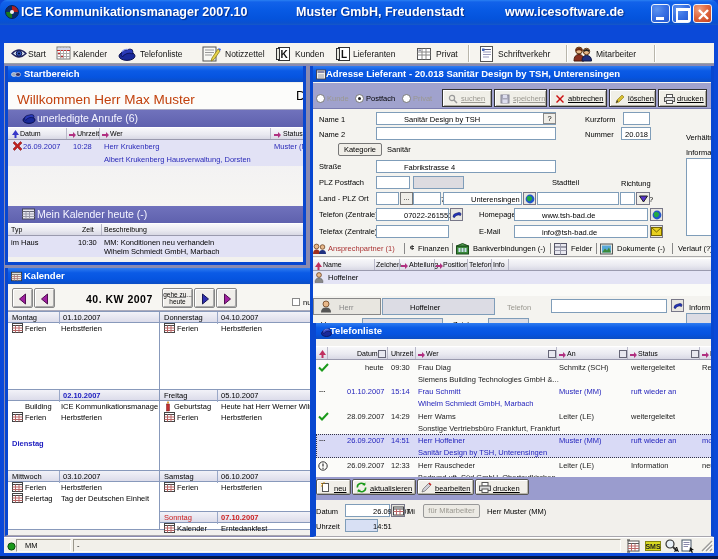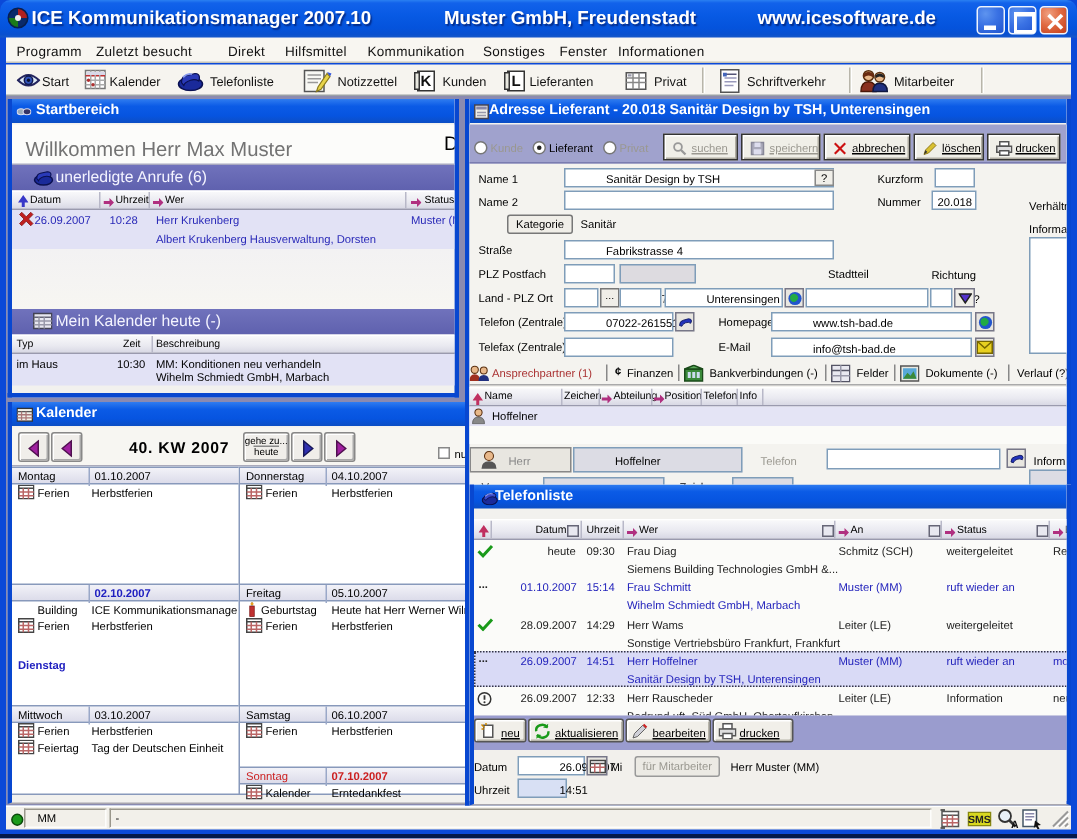--- a/index.html
+++ b/index.html
@@ -101,30 +101,20 @@
     <span class="t3">www.icesoftware.de</span>
     <div class="winbtn min" style="left:651px;"></div>
     <div class="winbtn max" style="left:672px;"></div>
     <div class="winbtn close" style="left:693px;">
         <svg width="15" height="15">
           <path d="M3 3 L12 12 M12 3 L3 12" stroke="#fff" stroke-width="2.4"></path>
         </svg>
       </div>
   </div>
 
-  <div id="menubar">
-    <span style="left:7px;">Programm</span>
-    <span style="left:60px;">Zuletzt besucht</span>
-    <span style="left:148px;">Direkt</span>
-    <span style="left:186px;">Hilfsmittel</span>
-    <span style="left:241px;">Kommunikation</span>
-    <span style="left:318px;">Sonstiges</span>
-    <span style="left:369px;">Fenster</span>
-    <span style="left:408px;">Informationen</span>
-  </div>
 
   <div id="toolbar">
     <svg class="abs" style="left:7px;top:5px;" width="16" height="11" viewBox="0 0 16 11">
       <path d="M1 5.5 Q8 -1.5 15 5.5 Q8 12.5 1 5.5 Z" fill="#dce8f4" stroke="#23245e" stroke-width="1.4"></path>
       <circle cx="8" cy="5.5" r="2.8" fill="#3355bb" stroke="#101850"></circle>
       <circle cx="8" cy="5.5" r="1.1" fill="#0a1030"></circle>
     </svg>
     <span class="tbi" style="left:24px;">Start</span>
     <svg class="abs" style="left:52px;top:2px;" width="16" height="17" viewBox="0 0 16 17">
       <rect x="1" y="2" width="13" height="12" fill="#fff" stroke="#777"></rect>
@@ -202,21 +192,21 @@
 
   <div class="cwin" style="left:5px; top:66px; width:301px; height:199px; z-index:1;">
     <div class="ctbar">
       <svg class="abs" style="left:3px;top:4px;" width="10" height="9" viewBox="0 0 10 9">
         <ellipse cx="3" cy="4.5" rx="2.6" ry="2" fill="#9ab" stroke="#dde" stroke-width="0.7"></ellipse>
         <ellipse cx="7" cy="4.5" rx="2.6" ry="2" fill="#336" stroke="#dde" stroke-width="0.7"></ellipse>
       </svg>
       <span class="ttl" style="font-size:9.5px;">Startbereich</span>
     </div>
     <div class="abs" style="left:0;top:17px;width:295px;height:27px;background:#fcfcfa;border-bottom:1px solid #a8a8c0;">
-      <span class="abs" style="left:9px;top:9px;font-size:13.5px;color:#737373;white-space:nowrap;">Willkommen Herr Max Muster</span>
+      <span class="abs" style="left:9px;top:9px;font-size:13.5px;color:#c2410c;white-space:nowrap;">Willkommen Herr Max Muster</span>
       <span class="abs" style="left:288px;top:5px;font-size:13px;color:#000;">Di</span>
     </div>
 
     <div class="abs" style="left:0;top:44px;width:295px;height:17px;background:linear-gradient(180deg,#7072bc,#5f61ae);">
       <svg class="abs" style="left:14px;top:2px;" width="14" height="12" viewBox="0 0 14 12">
         <ellipse cx="7" cy="8" rx="6" ry="3.4" fill="#1a2a9a" stroke="#0a1050"></ellipse>
         <path d="M2.5 7 Q2.5 4 5 3.5 L9.5 2.5 Q12 2.5 12 4.5 L11.5 6 Q9.5 5 7 5.8 Q4 7 3.7 8.5 Z" fill="#2a3ab8" stroke="#0a1050" stroke-width="0.7"></path>
       </svg>
       <span class="abs" style="left:29px;top:2px;font-size:10.5px;color:#f4f4ff;">unerledigte Anrufe (6)</span>
     </div>
@@ -293,21 +283,21 @@
           <line x1="2" y1="8" x2="8" y2="8" stroke="#99a"></line>
       </svg>
       <span class="ttl" style="font-size:9.5px;left:13px;">Adresse Lieferant - 20.018 Sanitär Design by TSH, Unterensingen</span>
     </div>
     <div class="abs f75" style="left:-4px;top:17px;width:410px;height:451px;background:#f4f3ef;">
       <div class="abs" style="left:0;top:0;width:402px;height:26px;background:#a0a2cd;border-bottom:1px solid #7a7cb0;"></div>
 
       <span class="radio" style="left:7px;top:11px;"></span>
         <span class="abs dis" style="left:18px;top:11px;">Kunde</span>
       <span class="radio sel" style="left:46px;top:11px;"></span>
-        <span class="abs" style="left:57px;top:11px;">Lieferant</span>
+        <span class="abs" style="left:57px;top:11px;">Postfach</span>
       <span class="radio" style="left:93px;top:11px;"></span>
         <span class="abs dis" style="left:104px;top:11px;">Privat</span>
 
       <div class="abtn dis" style="left:133px;top:6px;width:50px;">
         <svg width="10" height="10" viewBox="0 0 10 10">
             <circle cx="4" cy="4" r="2.6" fill="none" stroke="#999" stroke-width="1.2"></circle>
             <line x1="6" y1="6" x2="9" y2="9" stroke="#999" stroke-width="1.5"></line>
           </svg>
         <span>suchen</span>
         </div>

